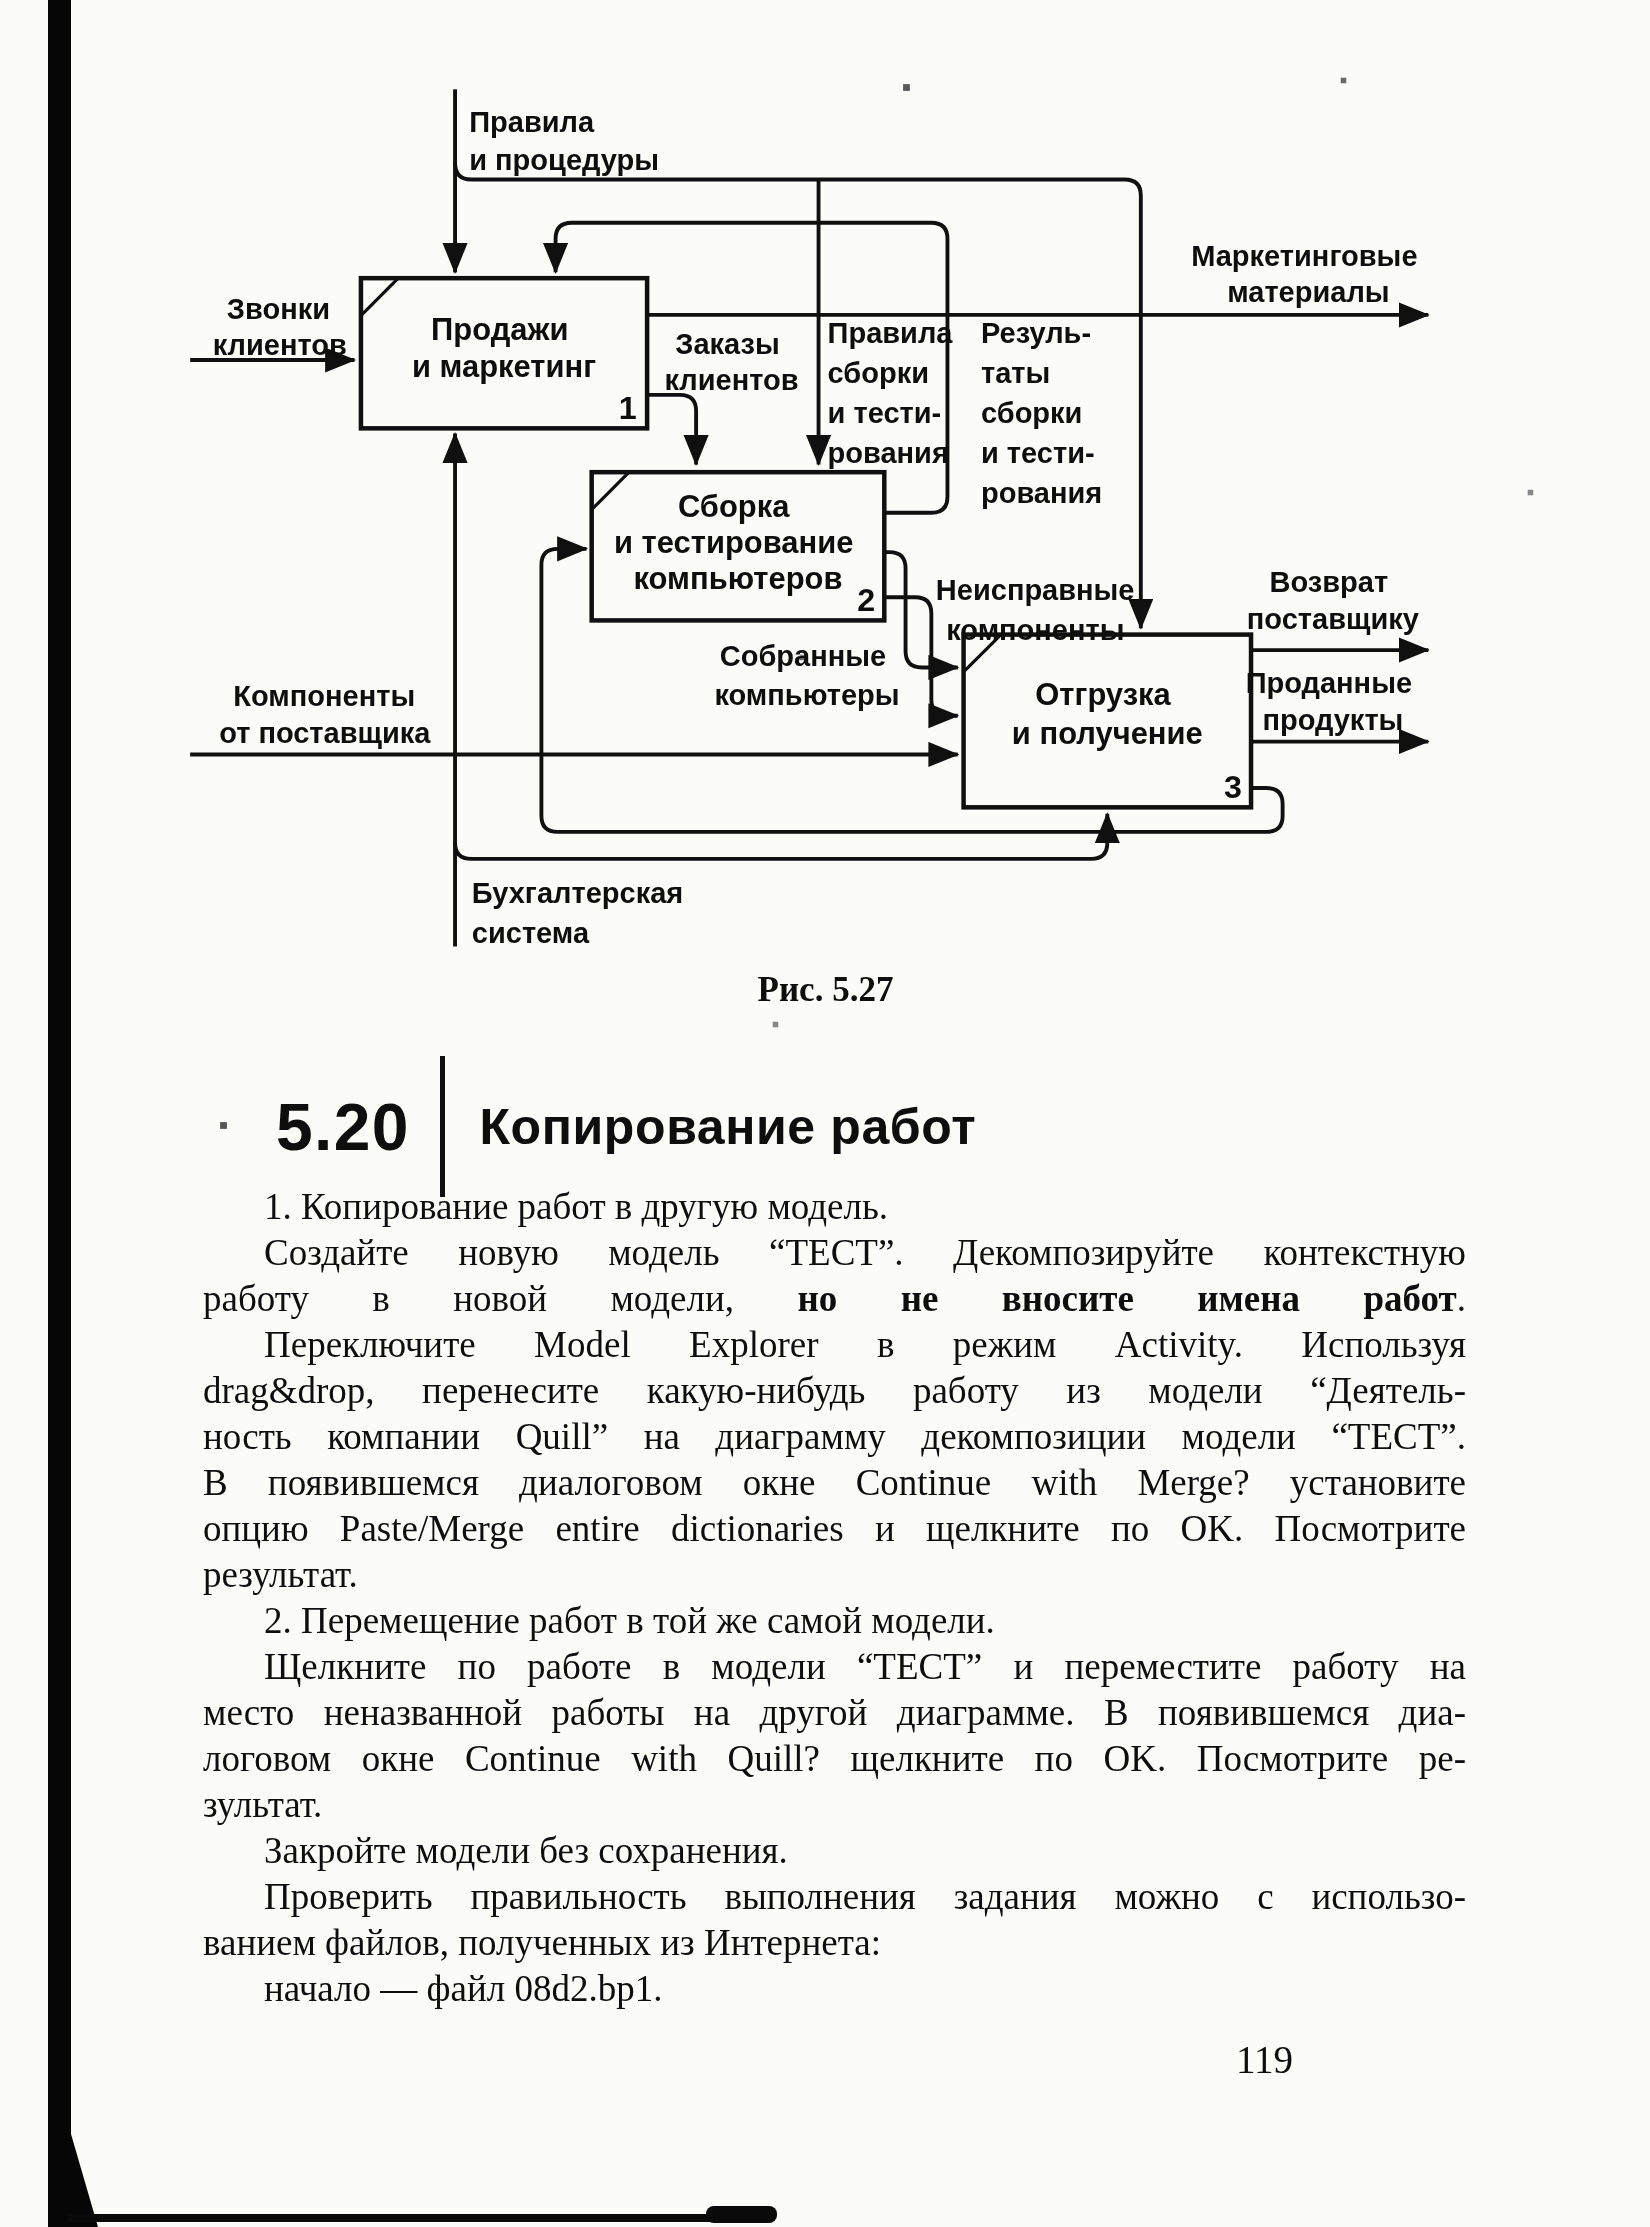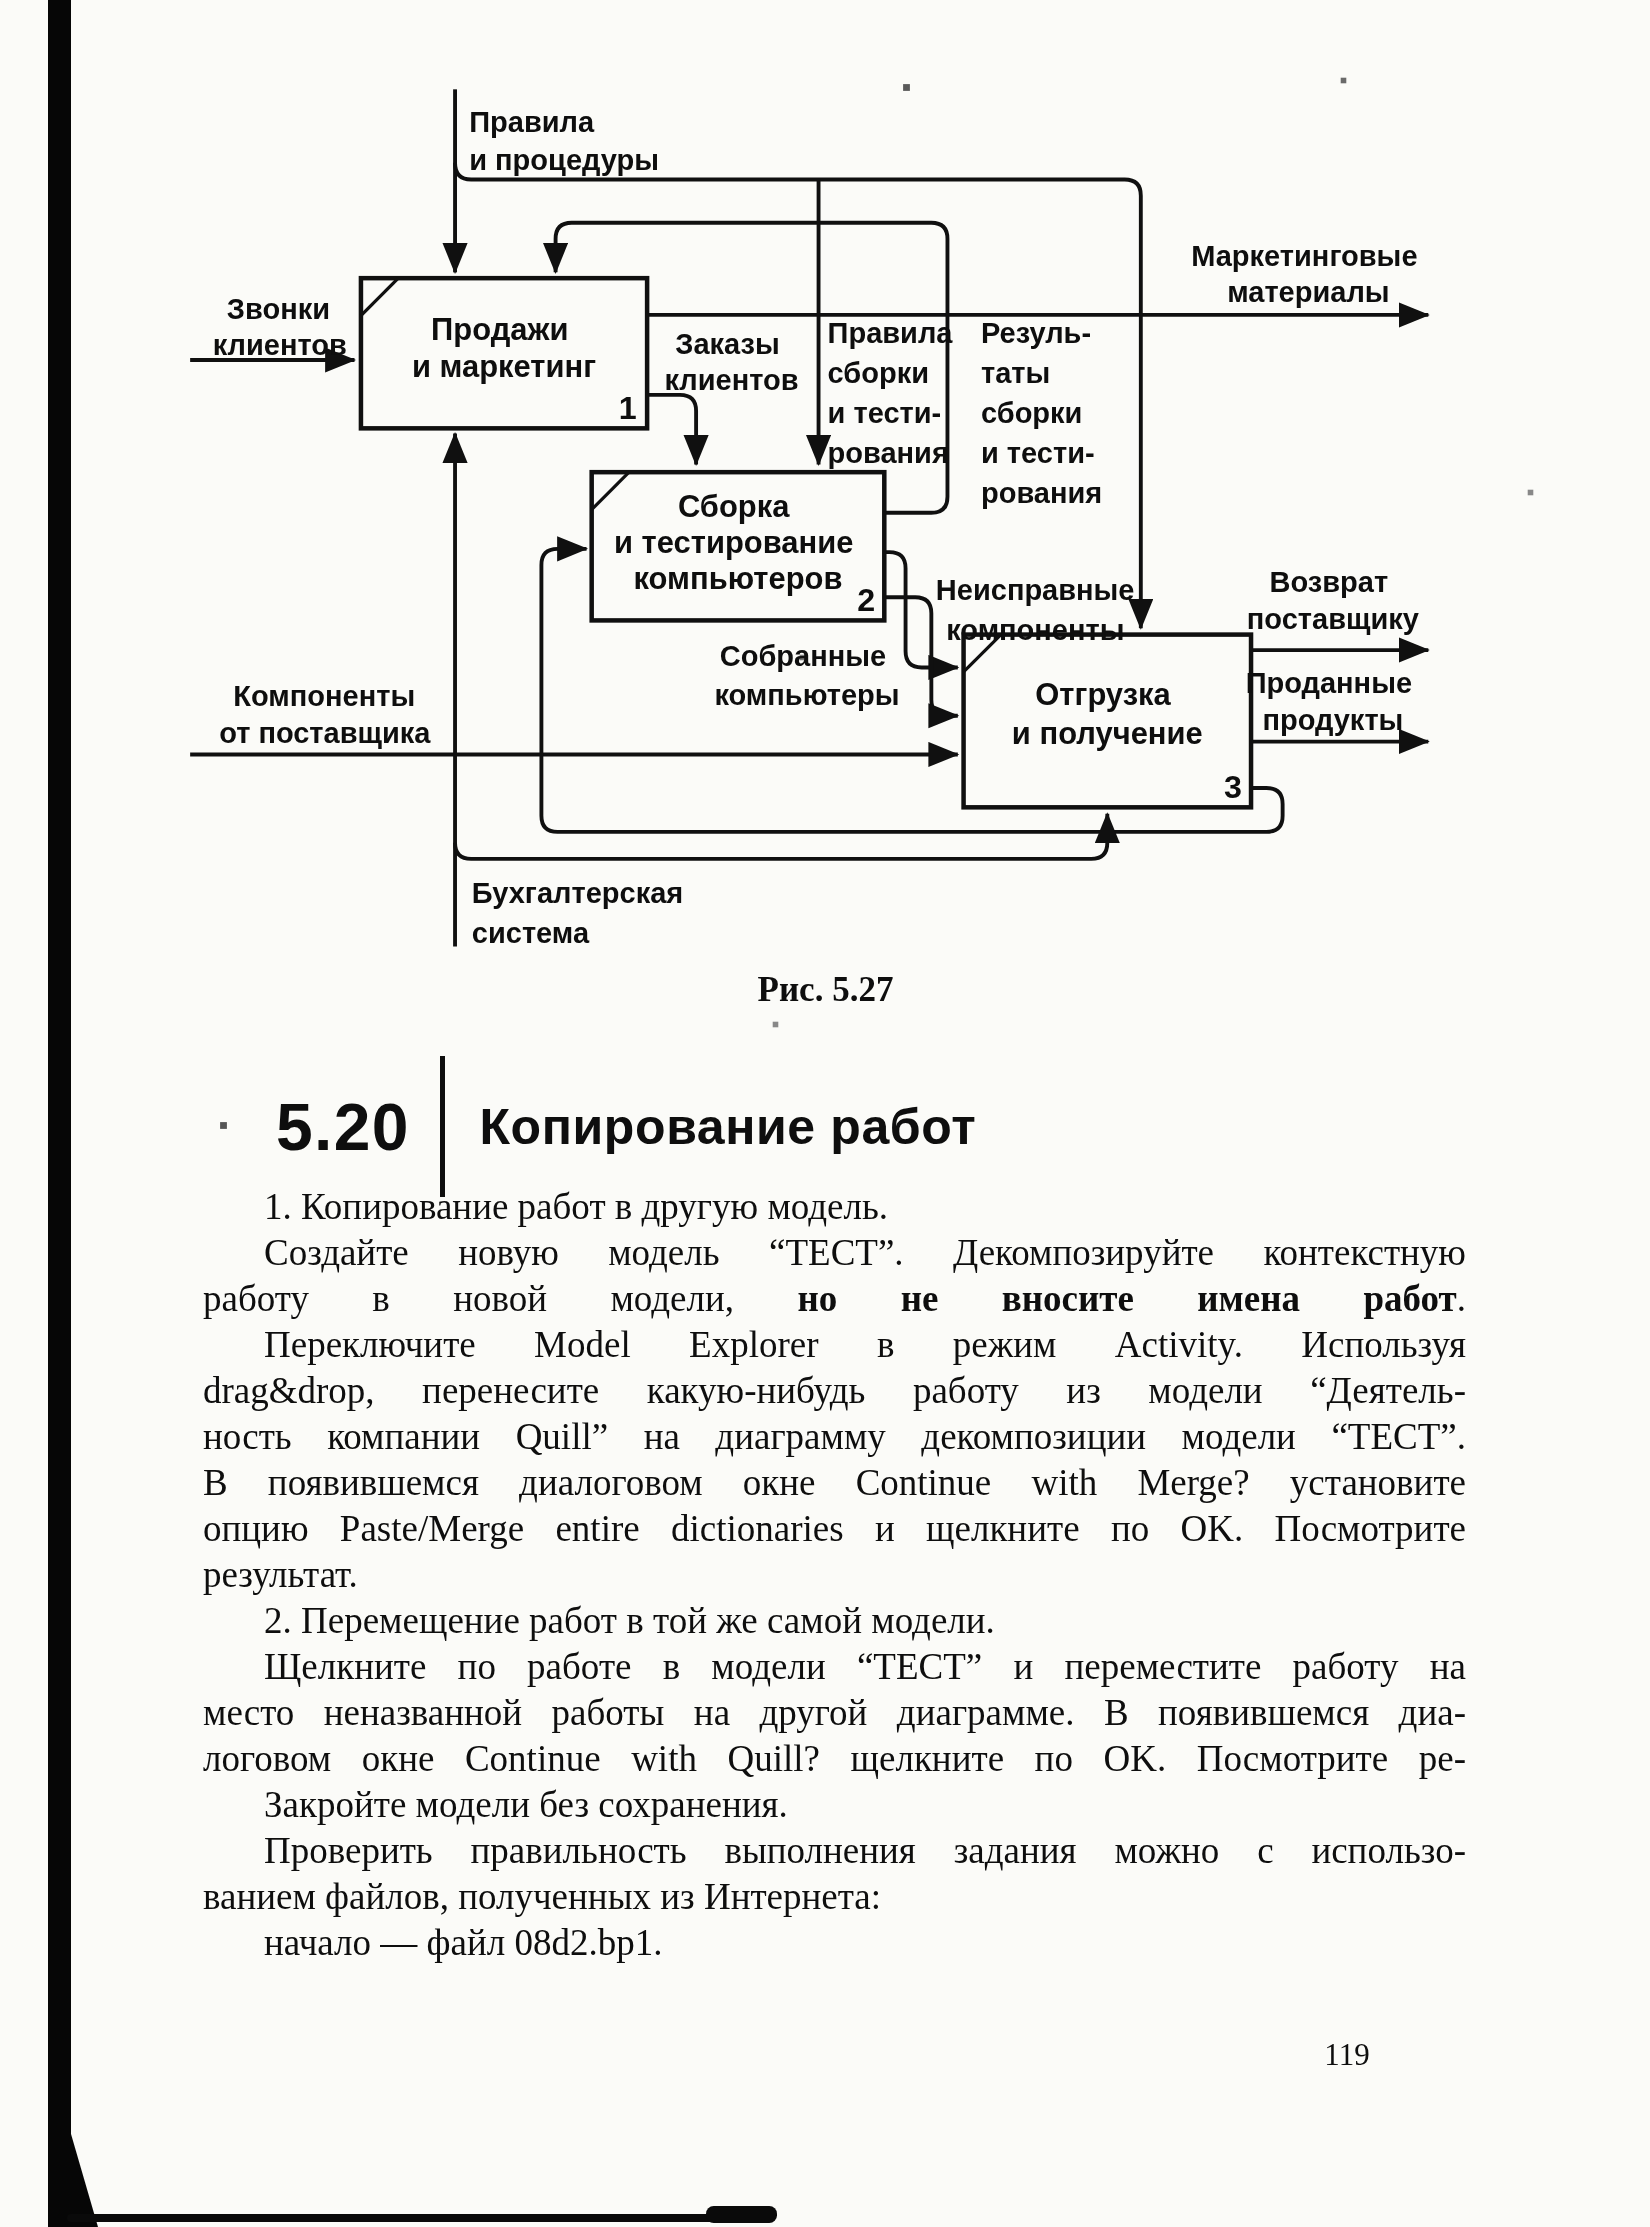--- a/index.html
+++ b/index.html
@@ -42,21 +42,21 @@
   .section-title{font-size:50px;letter-spacing:0.6px;}
 
   
   .body-text{position:absolute;left:193px;top:1184px;width:1273px;font-size:37px;}
   .tline{height:46px;line-height:46px;white-space:nowrap;margin-left:10px;}
   .tline.j{text-align:justify;text-align-last:justify;white-space:normal;}
   .tline.i{padding-left:61px;}
   .tline.i.j{padding-left:0;text-indent:61px;}
   .b{font-weight:bold;}
 
-  .page-number{position:absolute;left:1289px;top:2037px;width:116px;text-align:center;font-size:31px;}
+  .page-number{position:absolute;left:1236px;top:2037px;width:116px;text-align:left;font-size:39px;}
 </style>
 </head>
 <body>
 
 <div class="left-bar"></div>
 <div class="left-bar-wedge"></div>
 <div class="bottom-streak"></div>
 <div class="bottom-blob"></div>
 <div class="specks"></div>
 
@@ -181,20 +181,21 @@
   <div class="tline i j">Переключите Model Explorer в режим Activity. Используя</div>
   <div class="tline j">drag&amp;drop, перенесите какую-нибудь работу из модели “Деятель-</div>
   <div class="tline j">ность компании Quill” на диаграмму декомпозиции модели “ТЕСТ”.</div>
   <div class="tline j">В появившемся диалоговом окне Continue with Merge? установите</div>
   <div class="tline j">опцию Paste/Merge entire dictionaries и щелкните по OK. Посмотрите</div>
   <div class="tline">результат.</div>
   <div class="tline i">2. Перемещение работ в той же самой модели.</div>
   <div class="tline i j">Щелкните по работе в модели “ТЕСТ” и переместите работу на</div>
   <div class="tline j">место неназванной работы на другой диаграмме. В появившемся диа-</div>
   <div class="tline j">логовом окне Continue with Quill? щелкните по OK. Посмотрите ре-</div>
+  <div class="tline">зультат.</div>
   <div class="tline i">Закройте модели без сохранения.</div>
   <div class="tline i j">Проверить правильность выполнения задания можно с использо-</div>
   <div class="tline">ванием файлов, полученных из Интернета:</div>
   <div class="tline i">начало — файл 08d2.bp1.</div>
 </div>
 
 <div class="page-number">119</div>
 
 
 </body></html>

